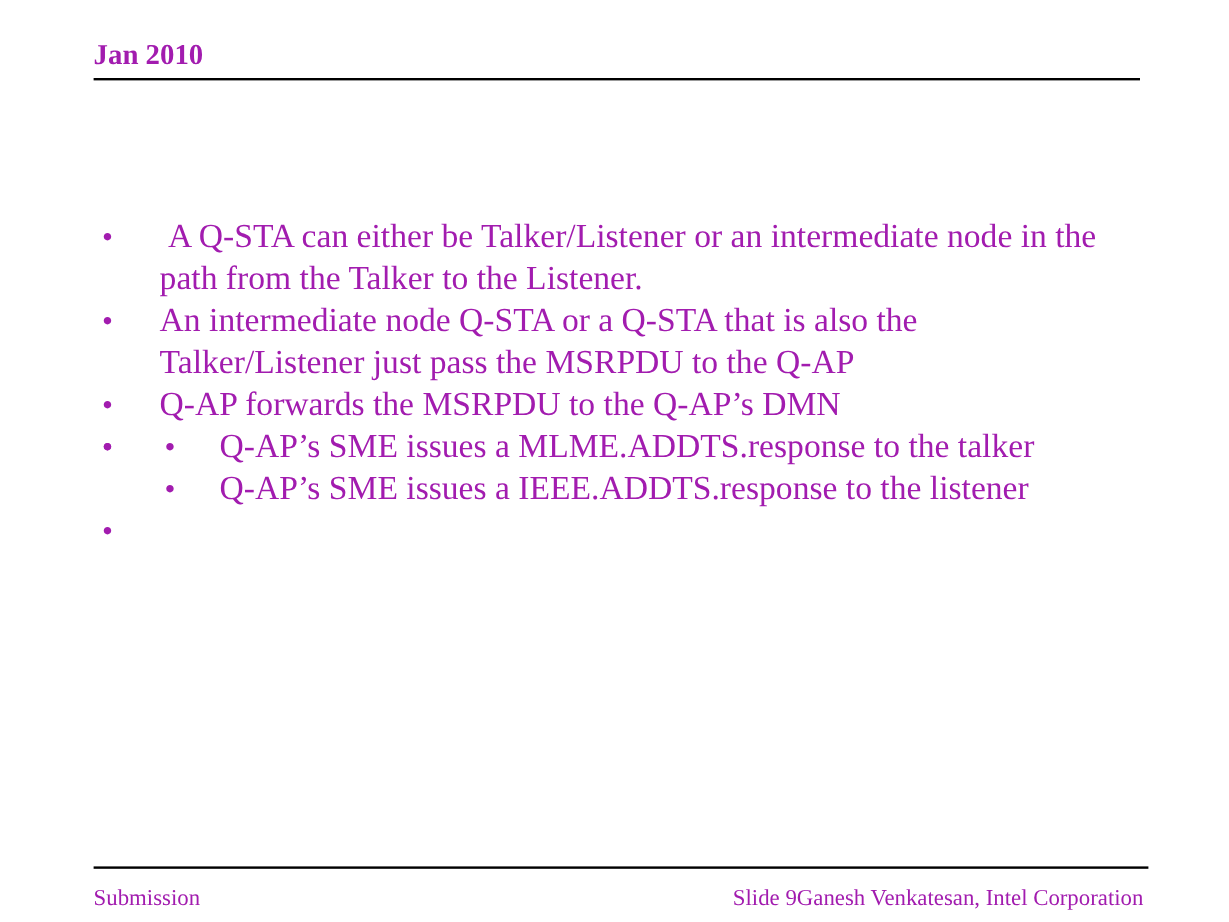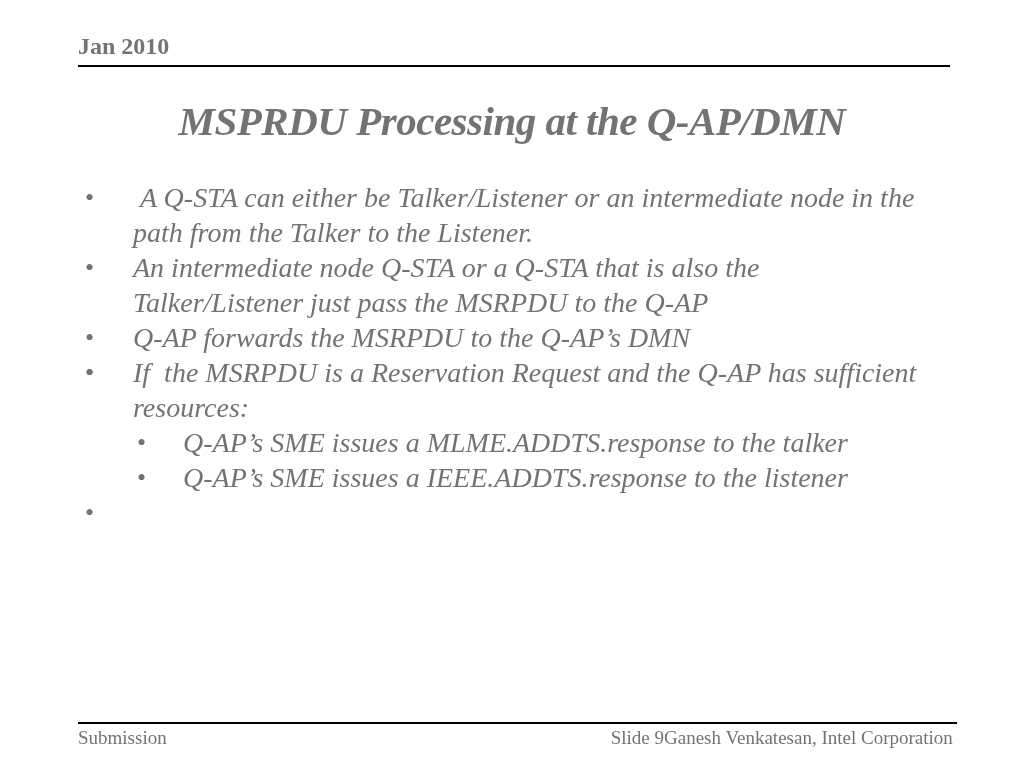--- a/index.html
+++ b/index.html
@@ -5,21 +5,21 @@
   html, body {
     margin: 0;
     padding: 0;
     background: #ffffff;
   }
   .slide {
     position: relative;
     width: 1024px;
     height: 768px;
     background: #ffffff;
-    color: #737373;
+    color: #a21caf;
     font-family: "Liberation Serif", "DejaVu Serif", serif;
     overflow: hidden;
   }
 
   
   .header {
     position: absolute;
     left: 78px;
     right: 74px;
     top: 0;
@@ -51,58 +51,57 @@
   
   .body {
     position: absolute;
     top: 180px;
     left: 0;
     right: 20px;
     font-size: 28px;
     line-height: 35px;
   }
   .li { position: relative; }
-  .li .text { white-space: pre-wrap; display: block; font-style: italic; }
+  .li .text { white-space: pre-wrap; display: block; }
   .li .bullet {
     position: absolute;
     top: 0;
     font-size: 26px;
     line-height: 35px;
   }
   .li.l1 { padding-left: 133px; }
   .li.l1 .bullet { left: 85px; }
   .li.l2 { padding-left: 183px; }
   .li.l2 .bullet { left: 137px; }
 
   
   .footer {
     position: absolute;
     left: 78px;
     right: 67px;
     top: 722px;
     border-top: 2px solid #000000;
-    padding-top: 3px;
+    padding-top: 14px;
     display: flex;
     font-size: 19px;
     line-height: 22px;
   }
   .footer .cell { flex: 1; }
   .footer .cell.center { text-align: right; }
   .footer .cell.right { text-align: left; }
 </style>
 </head>
 <body>
 
 <div class="slide">
 
   <div class="header">
     <span>Jan 2010</span>
   </div>
 
-  <div class="title">MSPRDU Processing at the Q-AP/DMN</div>
 
   <div class="body">
 
     <div class="li l1">
       <span class="bullet">•</span>
       <span class="text"> A Q-STA can either be Talker/Listener or an intermediate node in the
 path from the Talker to the Listener.</span>
     </div>
 
     <div class="li l1">
@@ -115,22 +114,20 @@
       <span class="bullet">•</span>
       <span class="text">Q-AP forwards the MSRPDU to the Q-AP’s DMN</span>
     </div>
 
     <div class="li l1">
       <span class="bullet">•</span>
     </div>
 
     <div class="li l1">
       <span class="bullet">•</span>
-      <span class="text">If  the MSRPDU is a Reservation Request and the Q-AP has sufficient
-resources:</span>
     </div>
 
     <div class="li l2">
       <span class="bullet">•</span>
       <span class="text">Q-AP’s SME issues a MLME.ADDTS.response to the talker</span>
     </div>
 
     <div class="li l2">
       <span class="bullet">•</span>
       <span class="text">Q-AP’s SME issues a IEEE.ADDTS.response to the listener</span>

